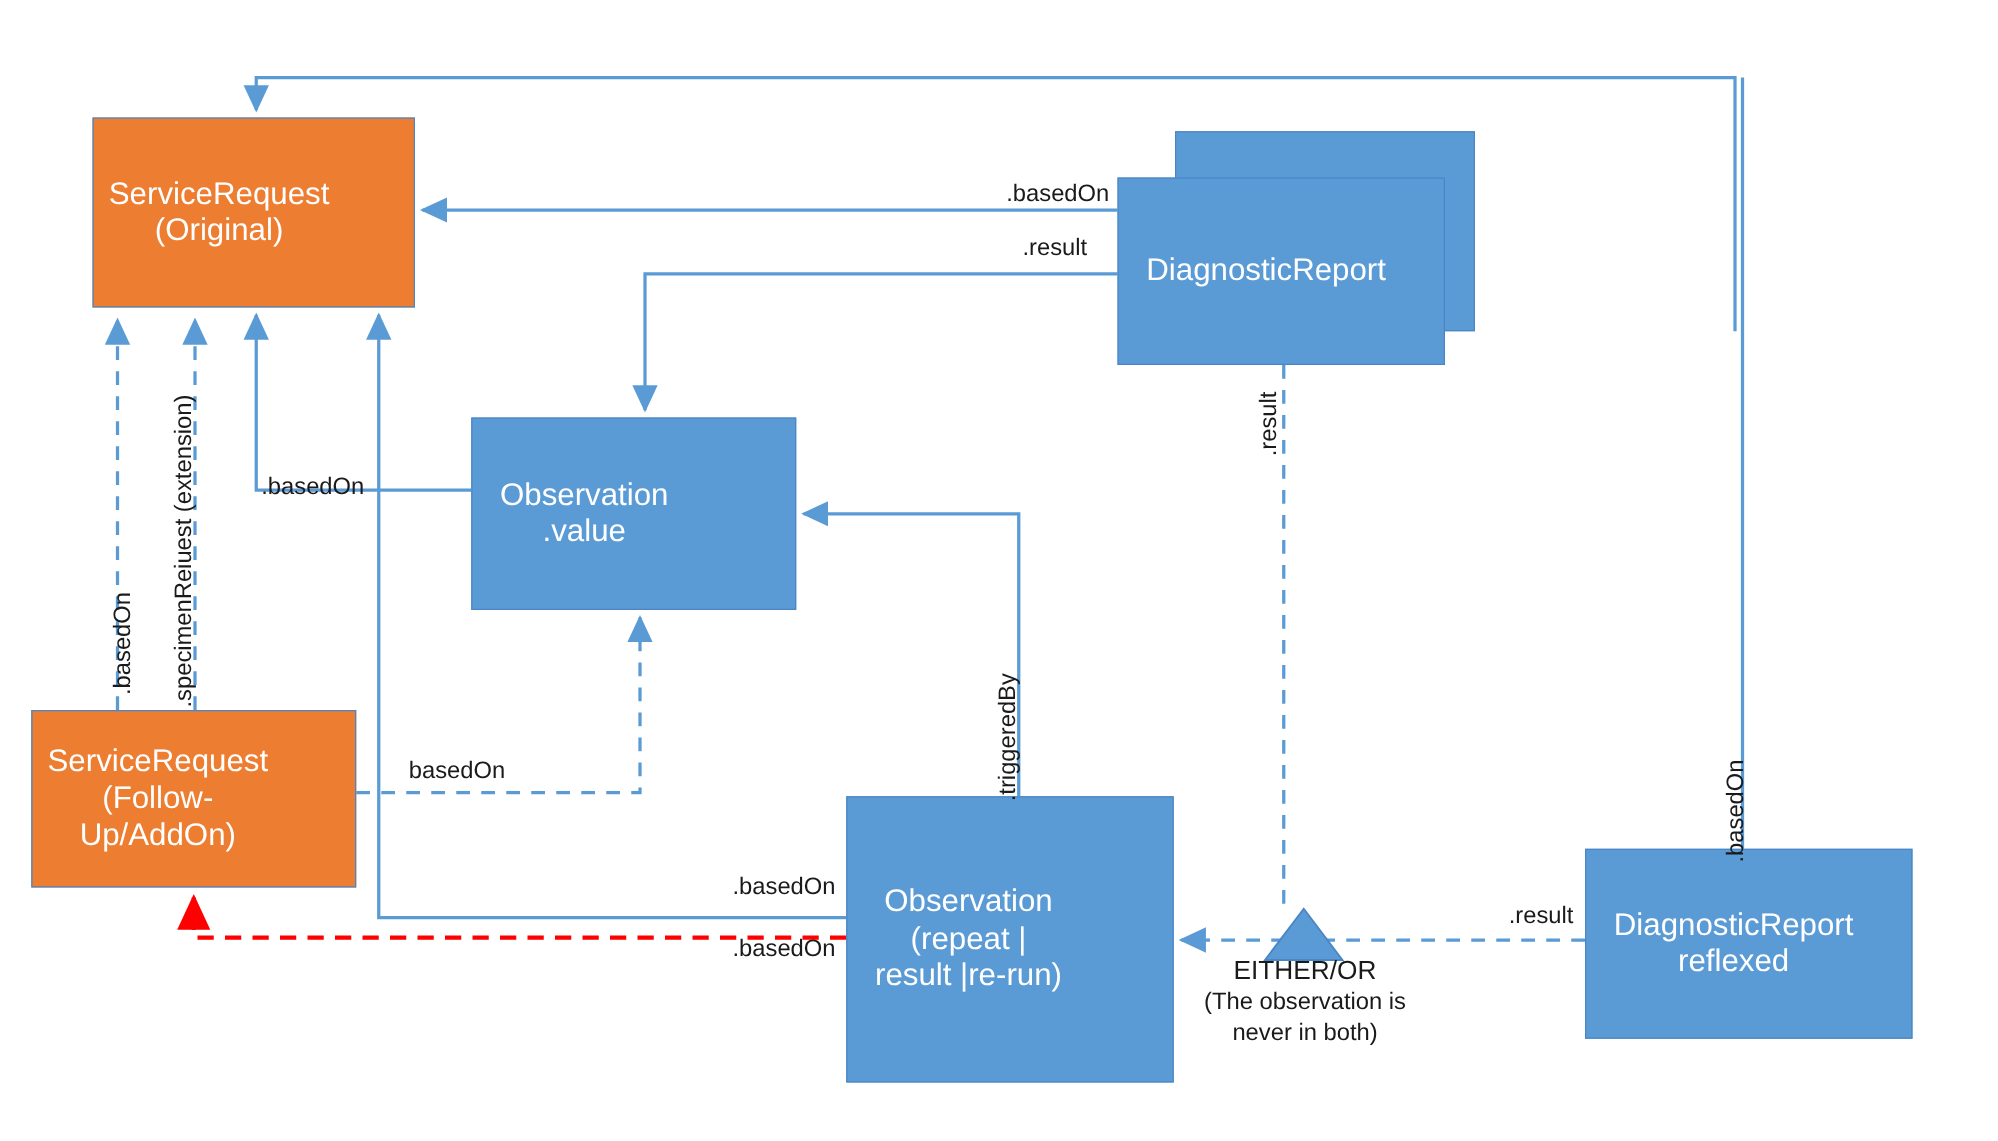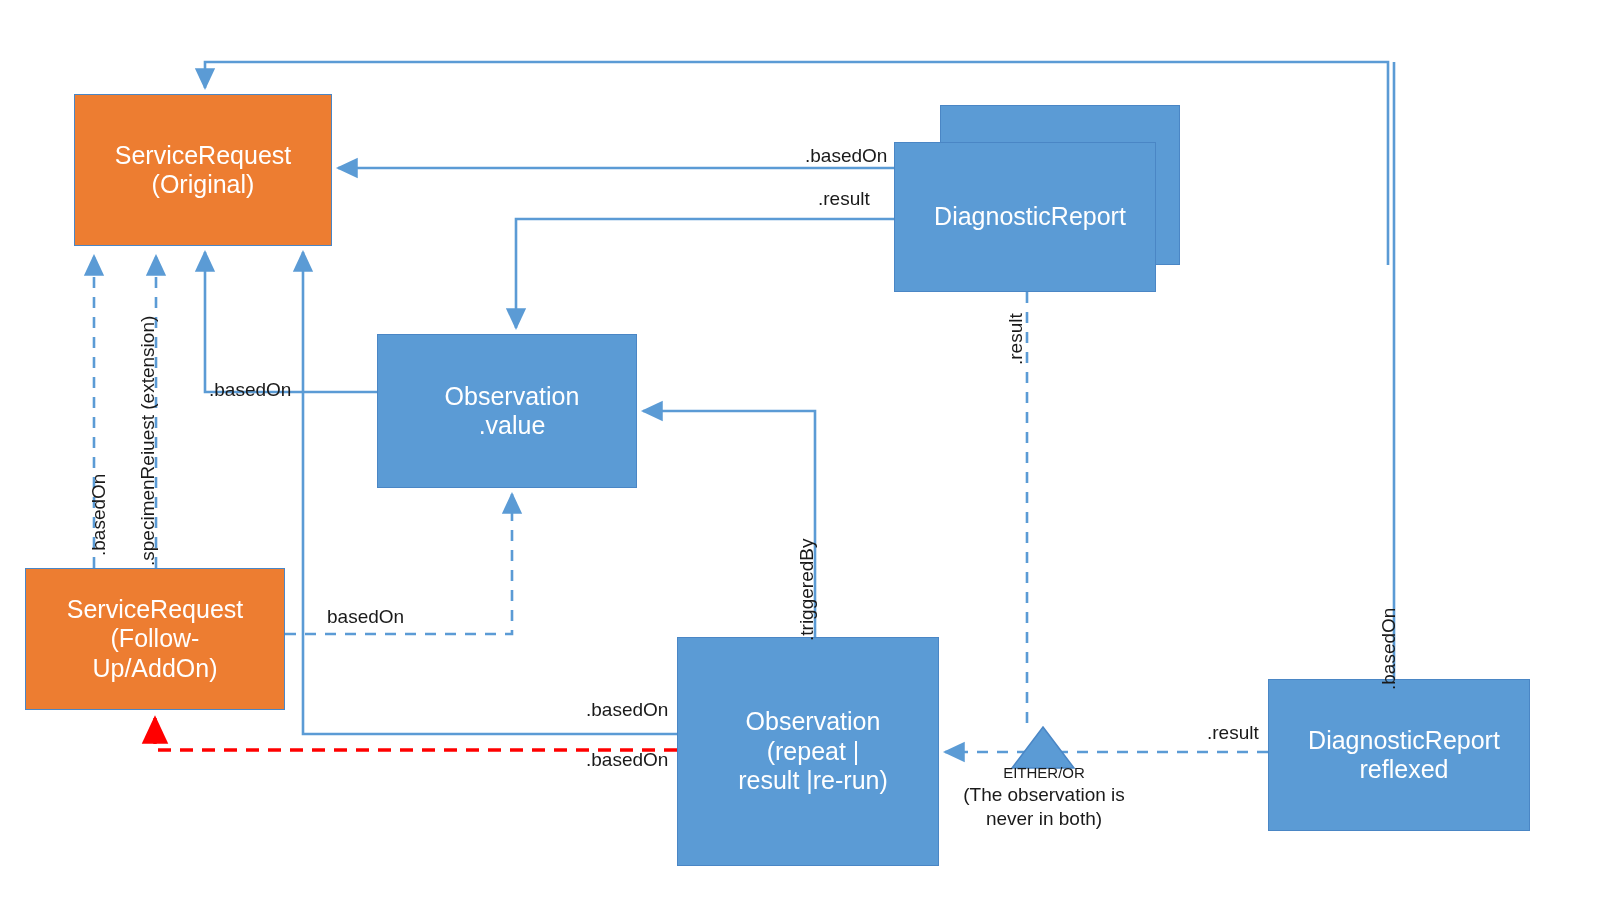--- a/index.html
+++ b/index.html
@@ -1,21 +1,21 @@
 <!DOCTYPE html>
 <html><head>
 <meta charset="utf-8">
 <style>
   html,body{margin:0;padding:0;background:#ffffff;}
   body{font-family:"Liberation Sans",sans-serif;}
   #canvas{position:relative;width:1598px;height:913px;background:#ffffff;overflow:hidden;}
   svg.layer{position:absolute;left:0;top:0;width:1598px;height:913px;}
 
   .node{position:absolute;box-sizing:border-box;display:flex;align-items:center;
-        justify-content:center;text-align:center;color:#ffffff;line-height:1.18;
+        text-align:center;color:#ffffff;line-height:1.18;
         border:1.5px solid #4a86c5;}
   .node.blue{background:#5B9BD5;padding-left:10px;}
   .node.orange{background:#ED7D31;}
   .node span{display:block;padding:0 6px;}
 
   .lbl{position:absolute;color:#1a1a1a;white-space:nowrap;background:transparent;}
   .lbl.vert{transform-origin:0 0;}
   .lbl.center{text-align:center;white-space:normal;}
 </style>
 </head>
@@ -133,18 +133,18 @@
 
   <div class="lbl" style="left:586px;top:699px;font-size:19px;">.basedOn</div>
 
   <div class="lbl" style="left:586px;top:749px;font-size:19px;">.basedOn</div>
 
   <div class="lbl" style="left:1207px;top:722px;font-size:19px;">.result</div>
 
   <div class="lbl vert" style="left:1378px;top:690px;font-size:19px;transform:rotate(-90deg);">.basedOn</div>
 
   <div class="lbl center" style="left:940px;top:763px;width:208px;font-size:19px;line-height:1.3;">
-    <div style="font-size:15px;">EITHER/OR</div>
+    <div style="font-size:21px;">EITHER/OR</div>
     <div>(The observation is</div>
     <div>never in both)</div>
   </div>
 
 </div>
 
 </body></html>

